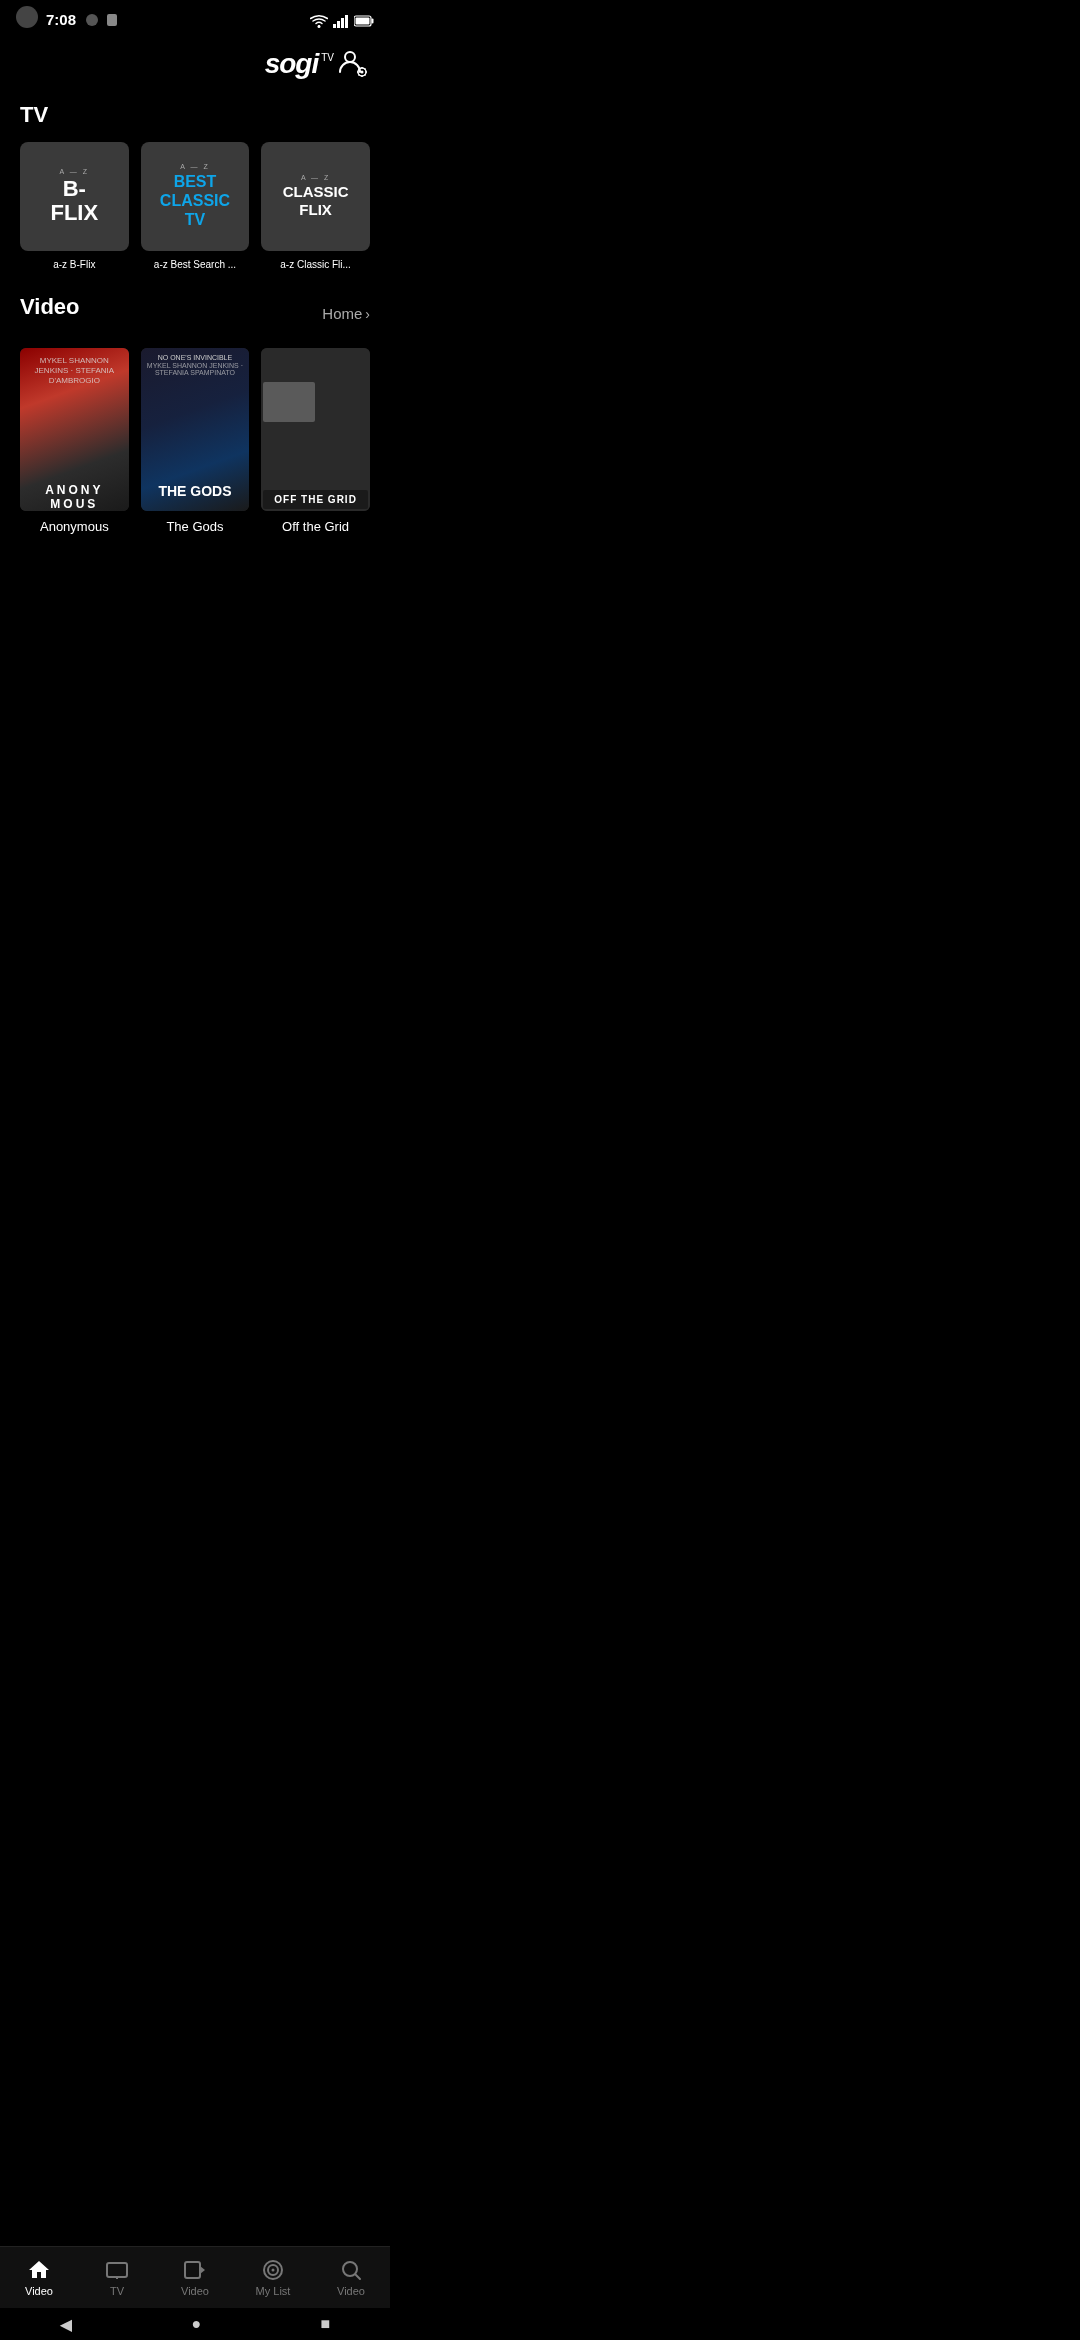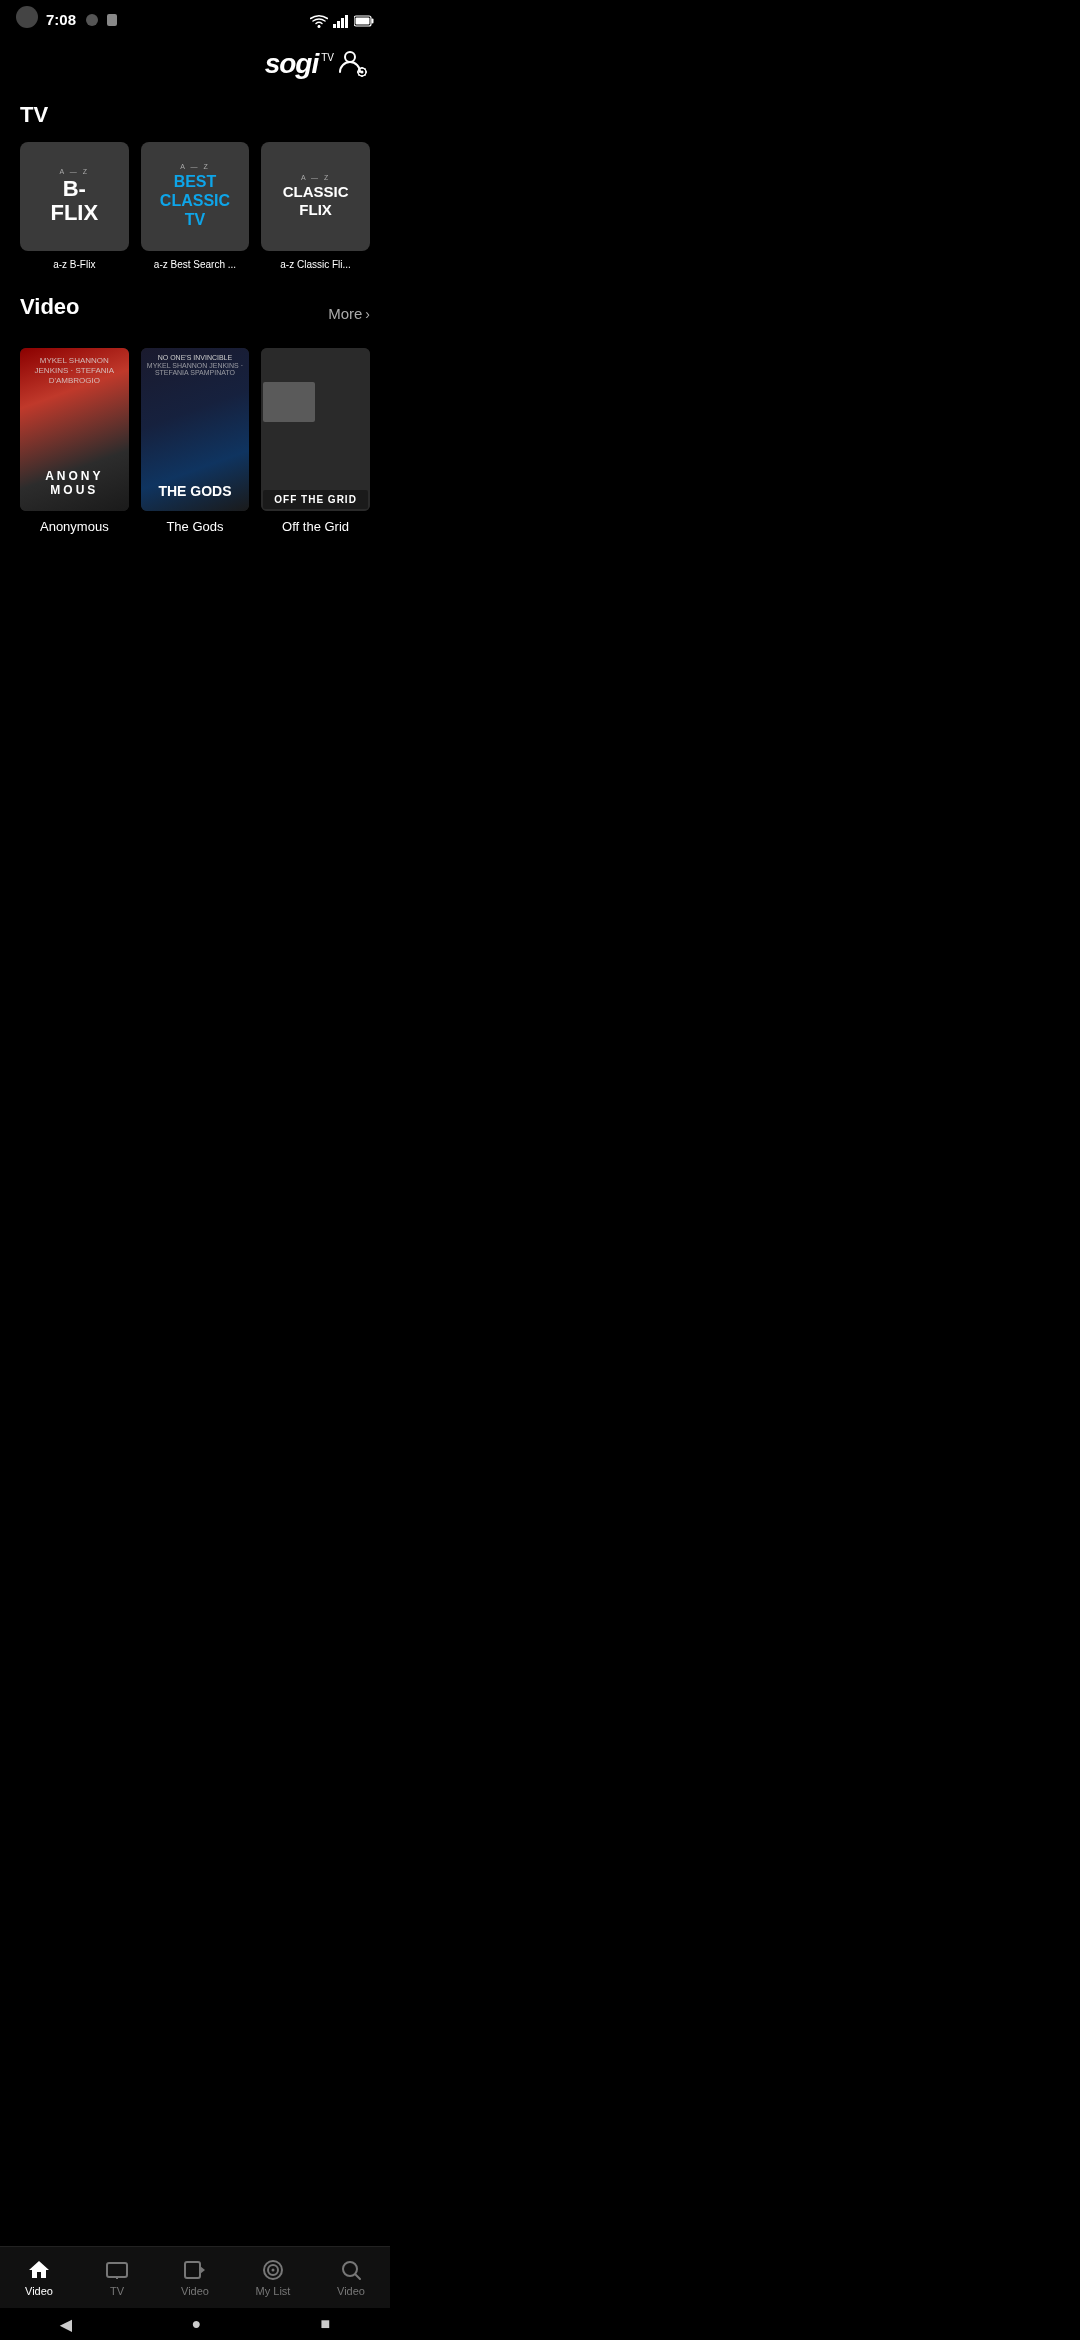--- a/index.html
+++ b/index.html
@@ -189,21 +189,21 @@
       text-align: center;
     }
 
     
     .anonymous-poster {
       background: linear-gradient(160deg, #8b0000 0%, #c0392b 30%, #2c2c2c 70%, #1a1a1a 100%);
       display: flex;
       align-items: center;
       justify-content: center;
       flex-direction: column;
-      padding: 14px;
+      padding: 0;
     }
     .anonymous-text {
       font-size: 12px;
       font-weight: 900;
       color: #fff;
       letter-spacing: 3px;
       text-align: center;
       margin-top: auto;
       text-transform: uppercase;
     }
@@ -379,21 +379,21 @@
         <div class="tv-card-label">a-z Classic Fli...</div>
       </div>
 
     </div>
   </div>
 
   <div class="video-section">
     <div class="section-header">
       <div class="section-title">Video</div>
       <div class="more-link">
-        <span>More</span>
+        <span>Home</span>
         <span class="chevron">›</span>
       </div>
     </div>
 
     <div class="video-grid">
 
       <div class="video-card">
         <div class="video-card-thumb">
           <div class="video-card-thumb-inner anonymous-poster">
             <div style="position:absolute; top:8px; left:6px; right:6px; font-size:8px; color:#ddd; line-height:1.3; text-align:center; opacity:0.8;">MYKEL SHANNON JENKINS · STEFANIA D'AMBROGIO</div>

